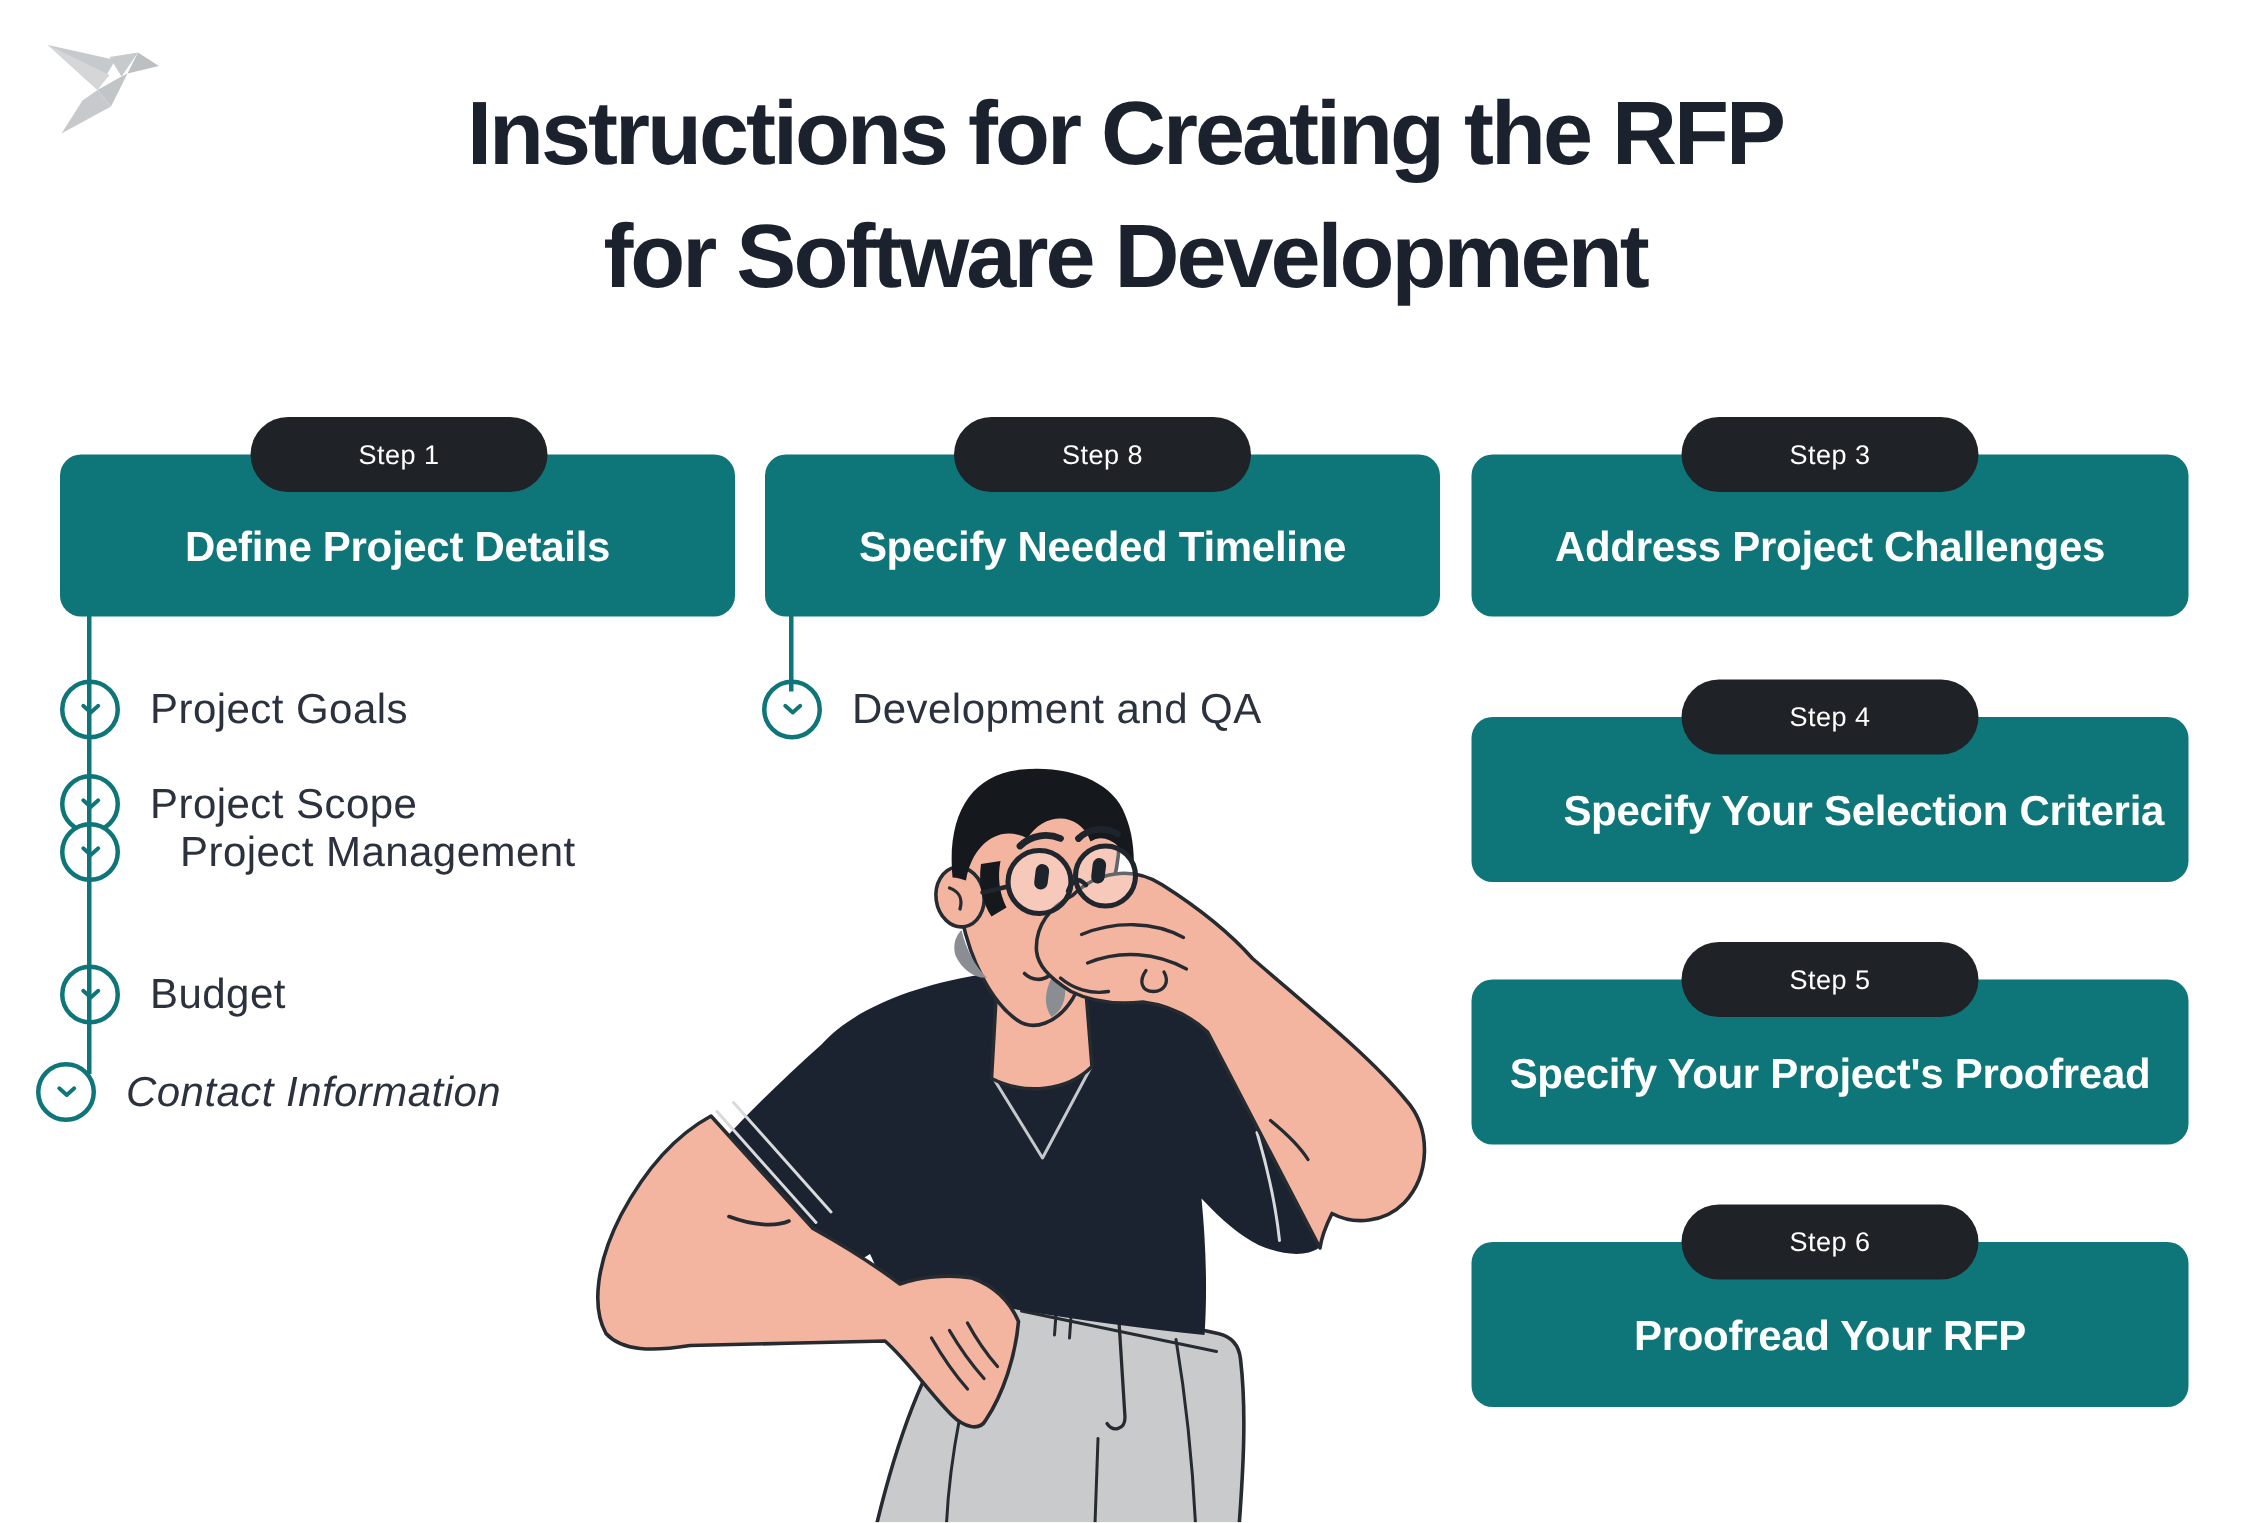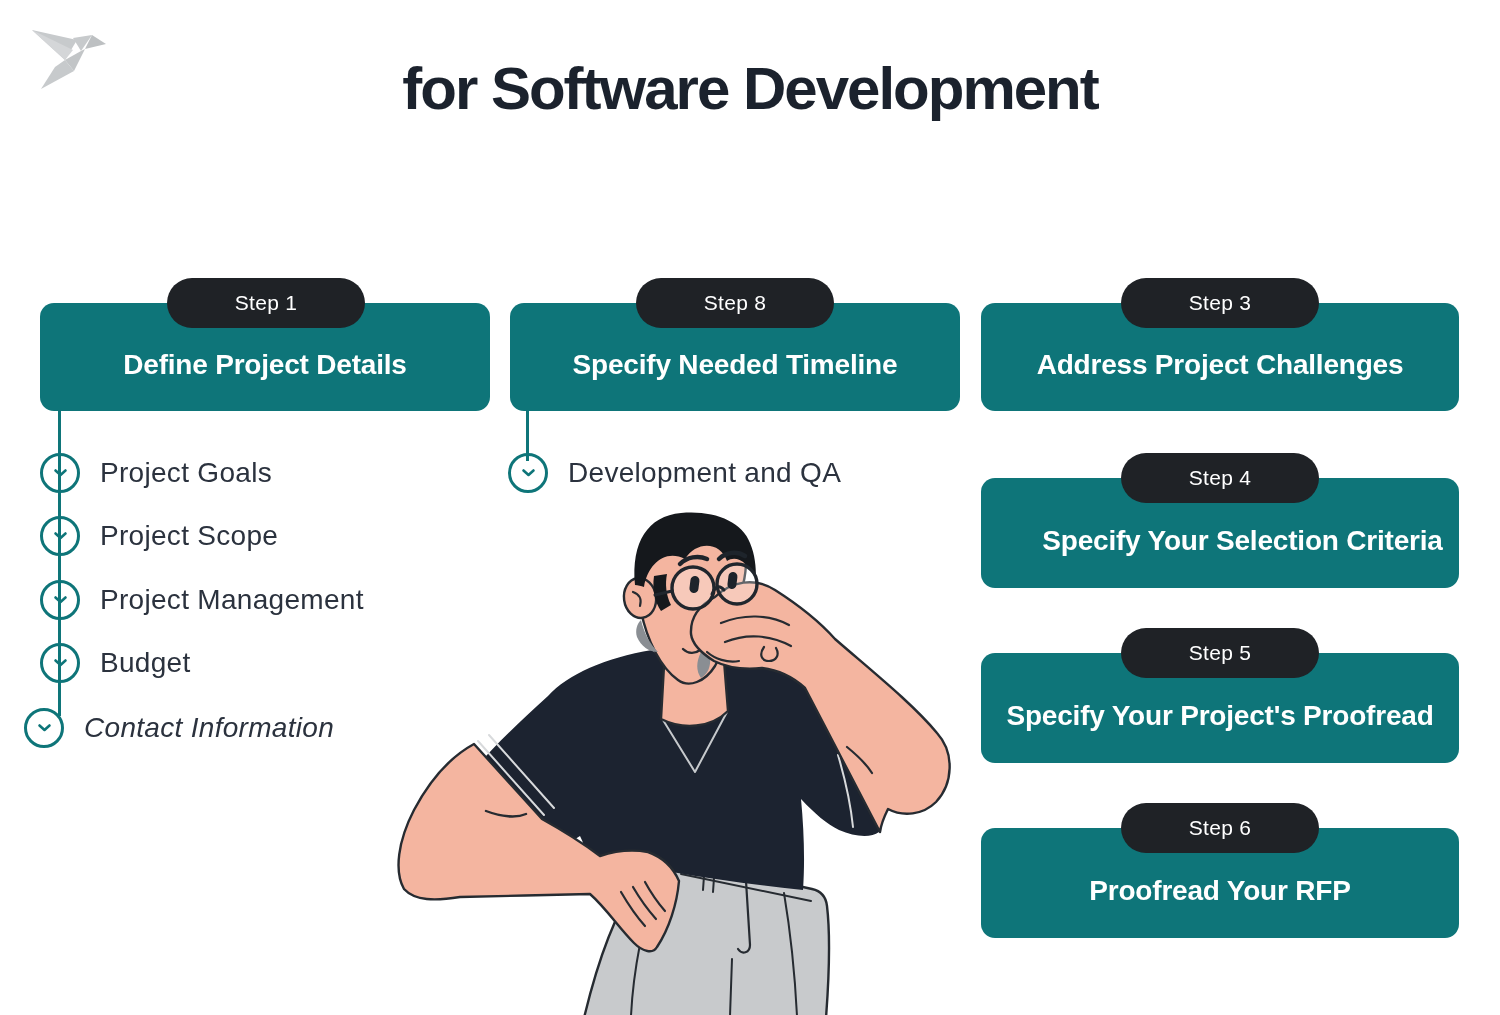--- a/index.html
+++ b/index.html
@@ -9,21 +9,21 @@
   }
   .logo{position:absolute;left:25px;top:22px;width:84px;height:72px;}
   .title{
     position:absolute;left:0;right:0;top:48px;text-align:center;
     font-size:60px;font-weight:700;letter-spacing:-2px;line-height:82px;
     color:#1B222D;
   }
   .badge{
     position:absolute;width:198px;height:50px;background:#1F2226;border-radius:25px;
     color:#ffffff;display:flex;align-items:center;justify-content:center;
-    font-size:21px;font-weight:500;z-index:3;letter-spacing:0.3px;
+    font-size:18px;font-weight:500;z-index:3;letter-spacing:0.3px;
   }
   .stepbox{
     position:absolute;background:#0E7579;border-radius:14px;color:#ffffff;
     display:flex;align-items:center;justify-content:center;box-sizing:border-box;
     font-size:28px;font-weight:700;padding-top:16px;white-space:nowrap;z-index:2;
     letter-spacing:-0.2px;
   }
   .vline{position:absolute;width:3px;background:#0E7579;z-index:1;}
   .item{position:absolute;display:flex;align-items:center;height:40px;margin-top:12px;}
   .chev-circle{
@@ -44,20 +44,21 @@
   <svg class="logo" viewBox="0 0 84 72" aria-hidden="true">
     <polygon points="7,8 52,18 40,38" fill="#C7CACC"></polygon>
     <polygon points="7,8 48,28 40,38" fill="#D4D6D8"></polygon>
     <polygon points="48,16 67,13 56,29" fill="#C7CACC"></polygon>
     <polygon points="67,13 81,22 60,27" fill="#BDC0C2"></polygon>
     <polygon points="40,38 56,29 60,27 49,49" fill="#C2C5C7"></polygon>
     <polygon points="49,49 40,38 30,45 16,67" fill="#C7CACC"></polygon>
   </svg>
 
   <div class="title">
+    <div>Instructions for Creating the RFP</div>
     <div>for Software Development</div>
   </div>
 
   <div class="badge" style="left:167px;top:278px;">
     <span>Step 1</span>
   </div>
   <div class="stepbox" style="left:40px;top:303px;width:450px;height:108px;text-align:right;">
     <span>Define Project Details</span>
   </div>
   <div class="vline" style="left:58px;top:410px;height:306px;"></div>
@@ -71,21 +72,21 @@
     <span class="item-label">Project Goals</span>
   </div>
   <div class="item" style="left:40px;top:504px;">
     <span class="chev-circle">
       <svg width="15" height="10" viewBox="0 0 15 10">
           <polyline points="2.5,2.5 7.5,7 12.5,2.5" fill="none" stroke="#0E7579" stroke-width="2.6" stroke-linecap="round" stroke-linejoin="round"></polyline>
         </svg>
     </span>
     <span class="item-label">Project Scope</span>
   </div>
-  <div class="item" style="left:40px;top:568px;">
+  <div class="item" style="left:40px;top:536px;gap:20px;">
     <span class="chev-circle">
       <svg width="15" height="10" viewBox="0 0 15 10">
           <polyline points="2.5,2.5 7.5,7 12.5,2.5" fill="none" stroke="#0E7579" stroke-width="2.6" stroke-linecap="round" stroke-linejoin="round"></polyline>
         </svg>
     </span>
     <span class="item-label">Project Management</span>
   </div>
   <div class="item" style="left:40px;top:631px;">
     <span class="chev-circle">
       <svg width="15" height="10" viewBox="0 0 15 10">

